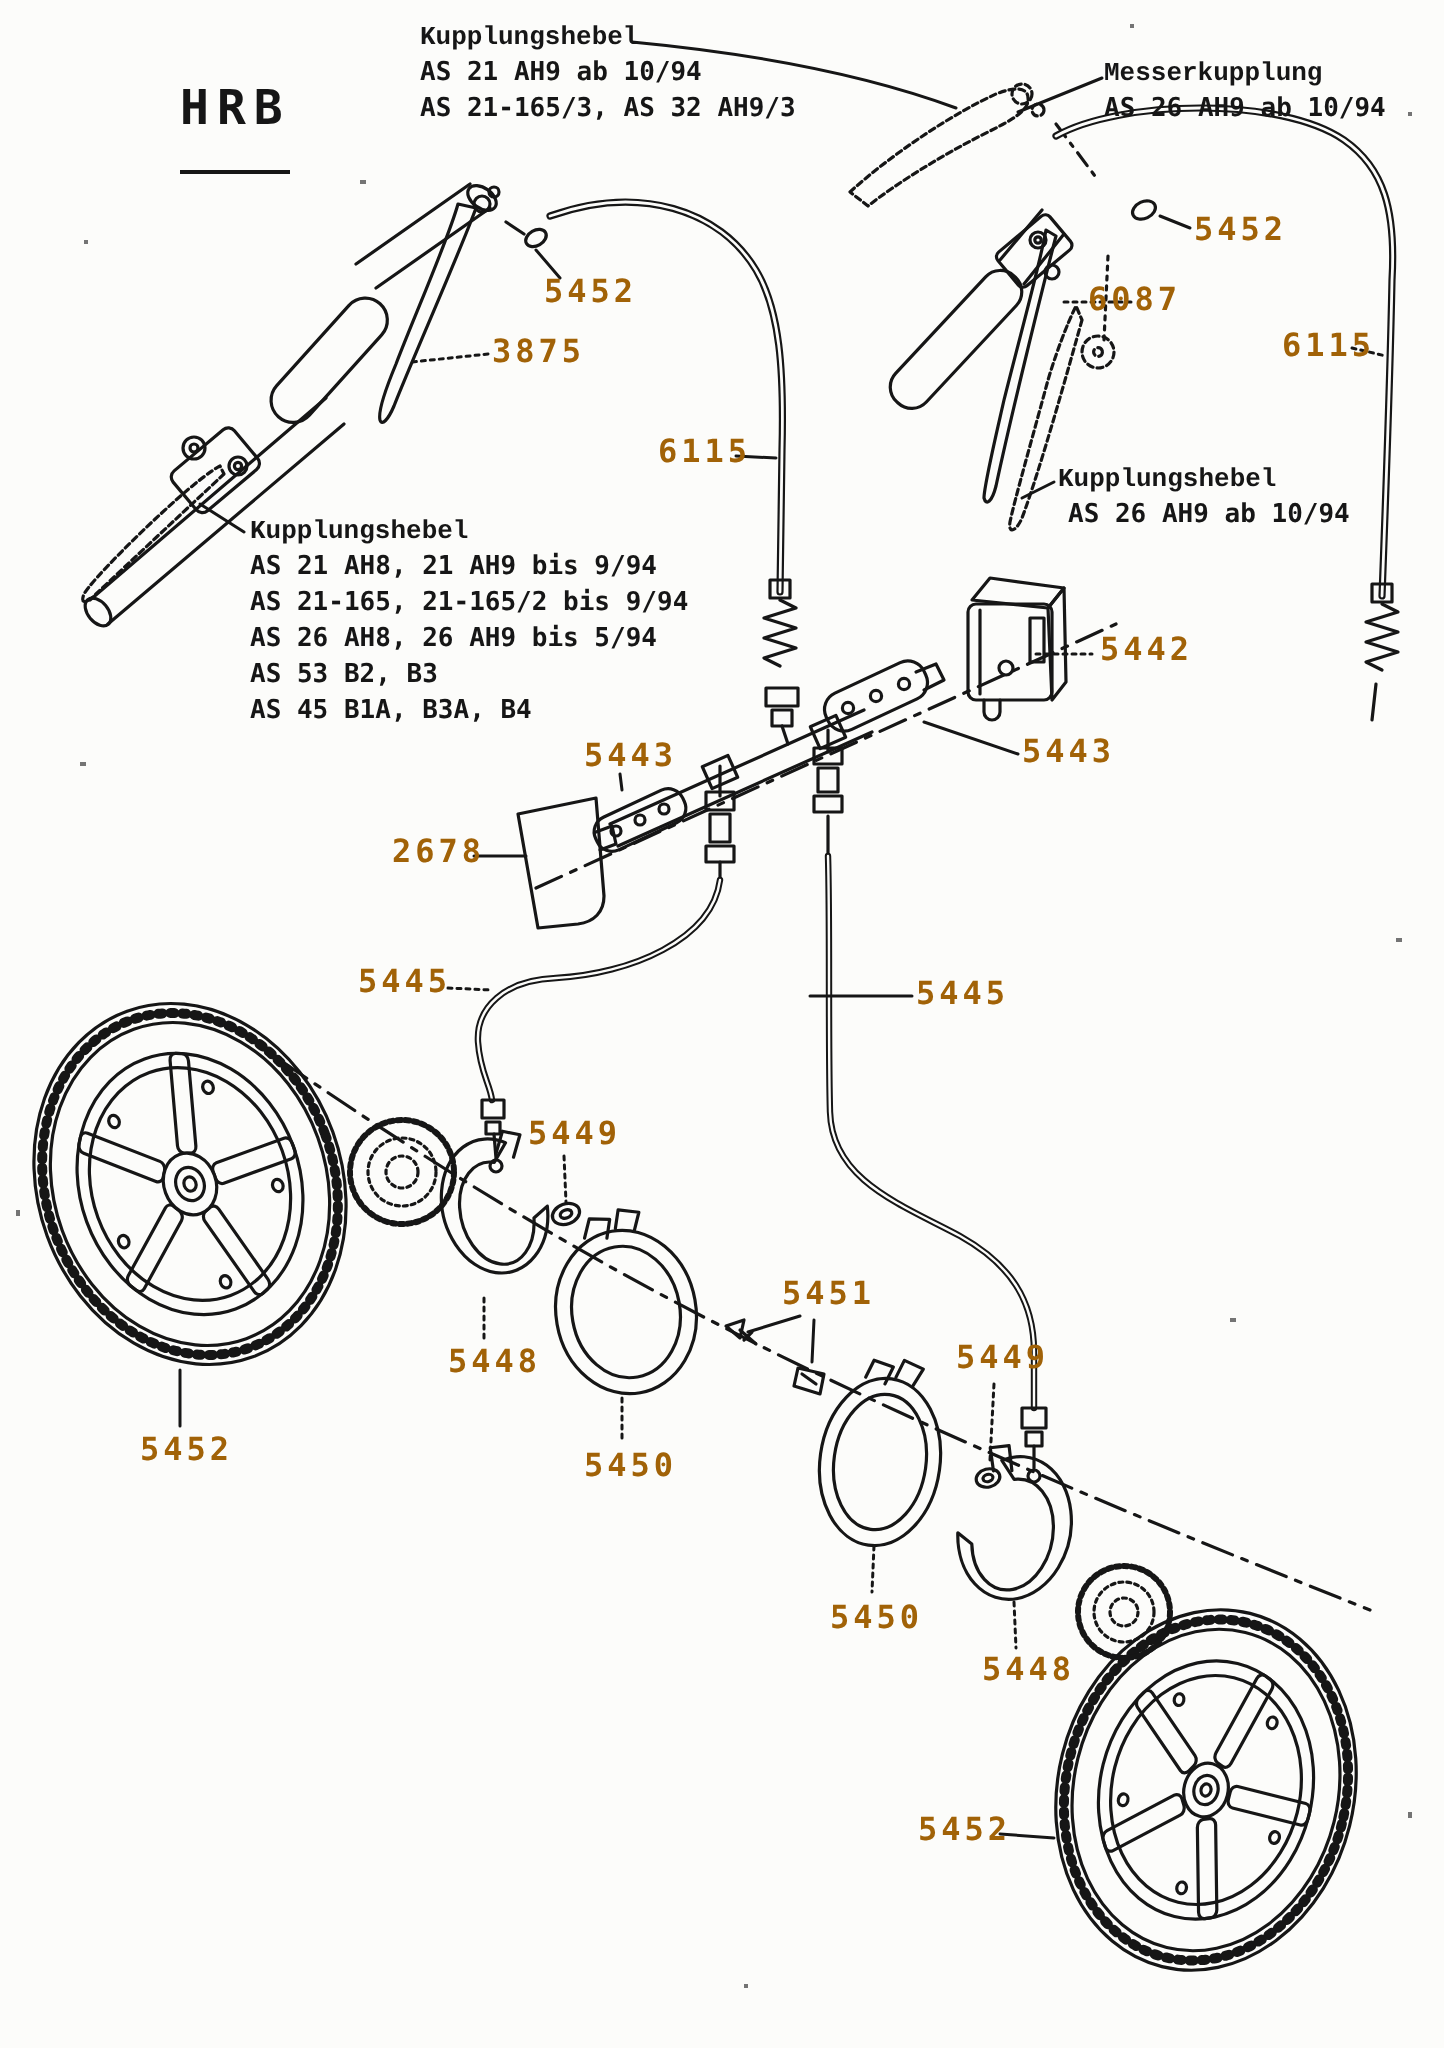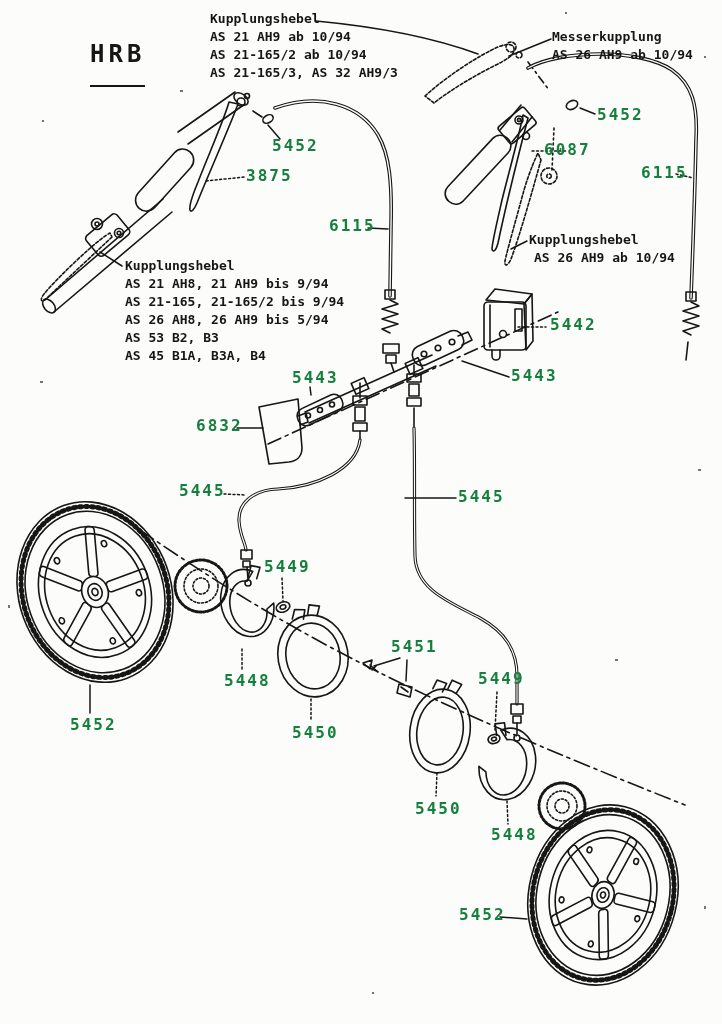--- a/index.html
+++ b/index.html
@@ -4,27 +4,27 @@
 <style>
   html,body{margin:0;padding:0;background:#e8e8e8;}
   #page{
     position:relative;width:722px;height:1024px;margin:0 auto;
     background:#fcfcfa;overflow:hidden;
     font-family:"DejaVu Sans Mono",monospace;color:#161616;
   }
   svg{position:absolute;left:0;top:0;}
   .pn{
     position:absolute;font:bold 16px "DejaVu Sans Mono",monospace;
-    letter-spacing:2px;color:#15803d;white-space:nowrap;line-height:14px;
+    letter-spacing:2px;color:#a16207;white-space:nowrap;line-height:14px;
   }
   .note{
     position:absolute;font:bold 13px "DejaVu Sans Mono",monospace;
     letter-spacing:0;color:#161616;white-space:nowrap;line-height:18px;
   }
-  .note .nt{margin-bottom:0;}
+  .note .nt{margin-bottom:0;font-family:Liberation Mono, monospace;}
   .model{
     position:absolute;left:90px;top:40px;
     font:bold 24px "DejaVu Sans Mono",monospace;letter-spacing:4px;
     border-bottom:2px solid #161616;padding-bottom:17px;
   }
   .ind{padding-left:5px;}
 </style>
 </head>
 <body>
 
@@ -332,21 +332,20 @@
       <rect x="42" y="120" width="2" height="2"></rect>
     </g>
   </g>
 </svg>
 
 <div class="model">HRB</div>
 
 <div class="note" style="left:210px;top:10px">
   <div class="nt">Kupplungshebel</div>
   <div>AS 21 AH9 ab 10/94</div>
-  <div>AS 21-165/2 ab 10/94</div>
   <div>AS 21-165/3, AS 32 AH9/3</div>
 </div>
 
 <div class="note" style="left:552px;top:28px">
   <div class="nt">Messerkupplung</div>
   <div>AS 26 AH9 ab 10/94</div>
 </div>
 
 <div class="note" style="left:125px;top:257px">
   <div class="nt">Kupplungshebel</div>
@@ -364,21 +363,21 @@
 
 <div class="pn" style="left:272px;top:139px">5452</div>
 <div class="pn" style="left:246px;top:169px">3875</div>
 <div class="pn" style="left:329px;top:219px">6115</div>
 <div class="pn" style="left:597px;top:108px">5452</div>
 <div class="pn" style="left:544px;top:143px">6087</div>
 <div class="pn" style="left:641px;top:166px">6115</div>
 <div class="pn" style="left:550px;top:318px">5442</div>
 <div class="pn" style="left:292px;top:371px">5443</div>
 <div class="pn" style="left:511px;top:369px">5443</div>
-<div class="pn" style="left:196px;top:419px">6832</div>
+<div class="pn" style="left:196px;top:419px">2678</div>
 <div class="pn" style="left:179px;top:484px">5445</div>
 <div class="pn" style="left:458px;top:490px">5445</div>
 <div class="pn" style="left:264px;top:560px">5449</div>
 <div class="pn" style="left:391px;top:640px">5451</div>
 <div class="pn" style="left:478px;top:672px">5449</div>
 <div class="pn" style="left:224px;top:674px">5448</div>
 <div class="pn" style="left:70px;top:718px">5452</div>
 <div class="pn" style="left:292px;top:726px">5450</div>
 <div class="pn" style="left:415px;top:802px">5450</div>
 <div class="pn" style="left:491px;top:828px">5448</div>

